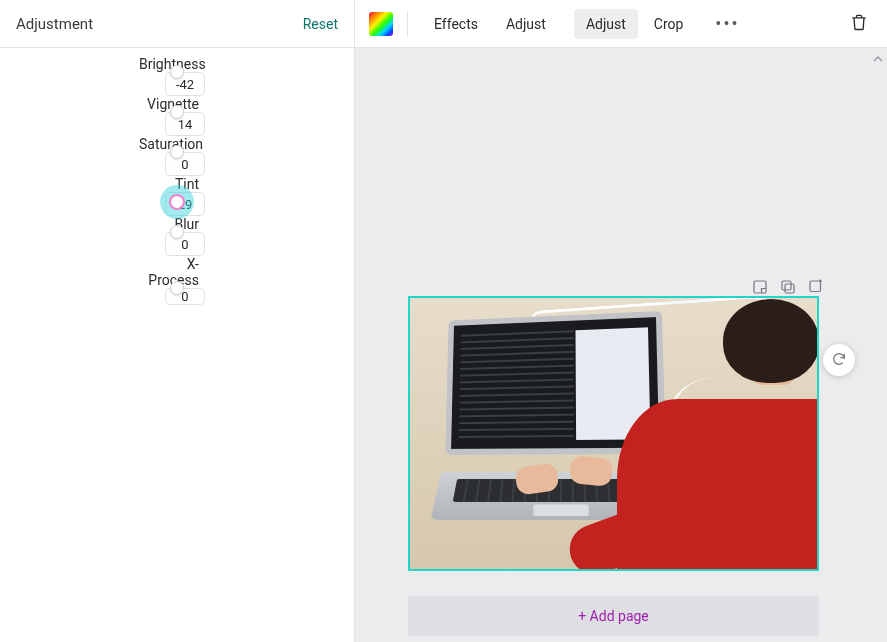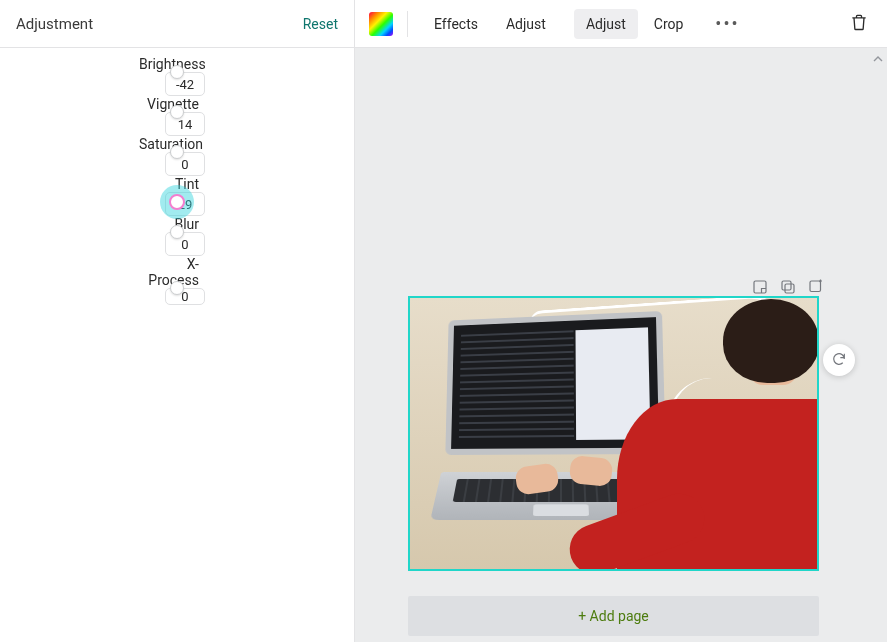--- a/index.html
+++ b/index.html
@@ -156,21 +156,21 @@
   .handL{position:absolute; left:106px; bottom:76px; width:42px; height:28px;
         background:#e8b99a; border-radius:12px; transform:rotate(-8deg);}
   .handR{position:absolute; left:160px; bottom:84px; width:42px; height:28px;
         background:#e8b99a; border-radius:12px; transform:rotate(6deg);}
 
   .add-page {
     position:absolute; left:53px; top:548px;
     width:411px; height:40px;
     background:#dddfe2;
     display:flex; align-items:center; justify-content:center;
-    color:#4d7c0f; font-size:14px; cursor:pointer;
+    color:#a21caf; font-size:14px; cursor:pointer;
     border-radius:2px;
   }
 </style>
 </head>
 <body>
 
 <div class="app">
 
   <aside class="side">
     <div class="side-head">

